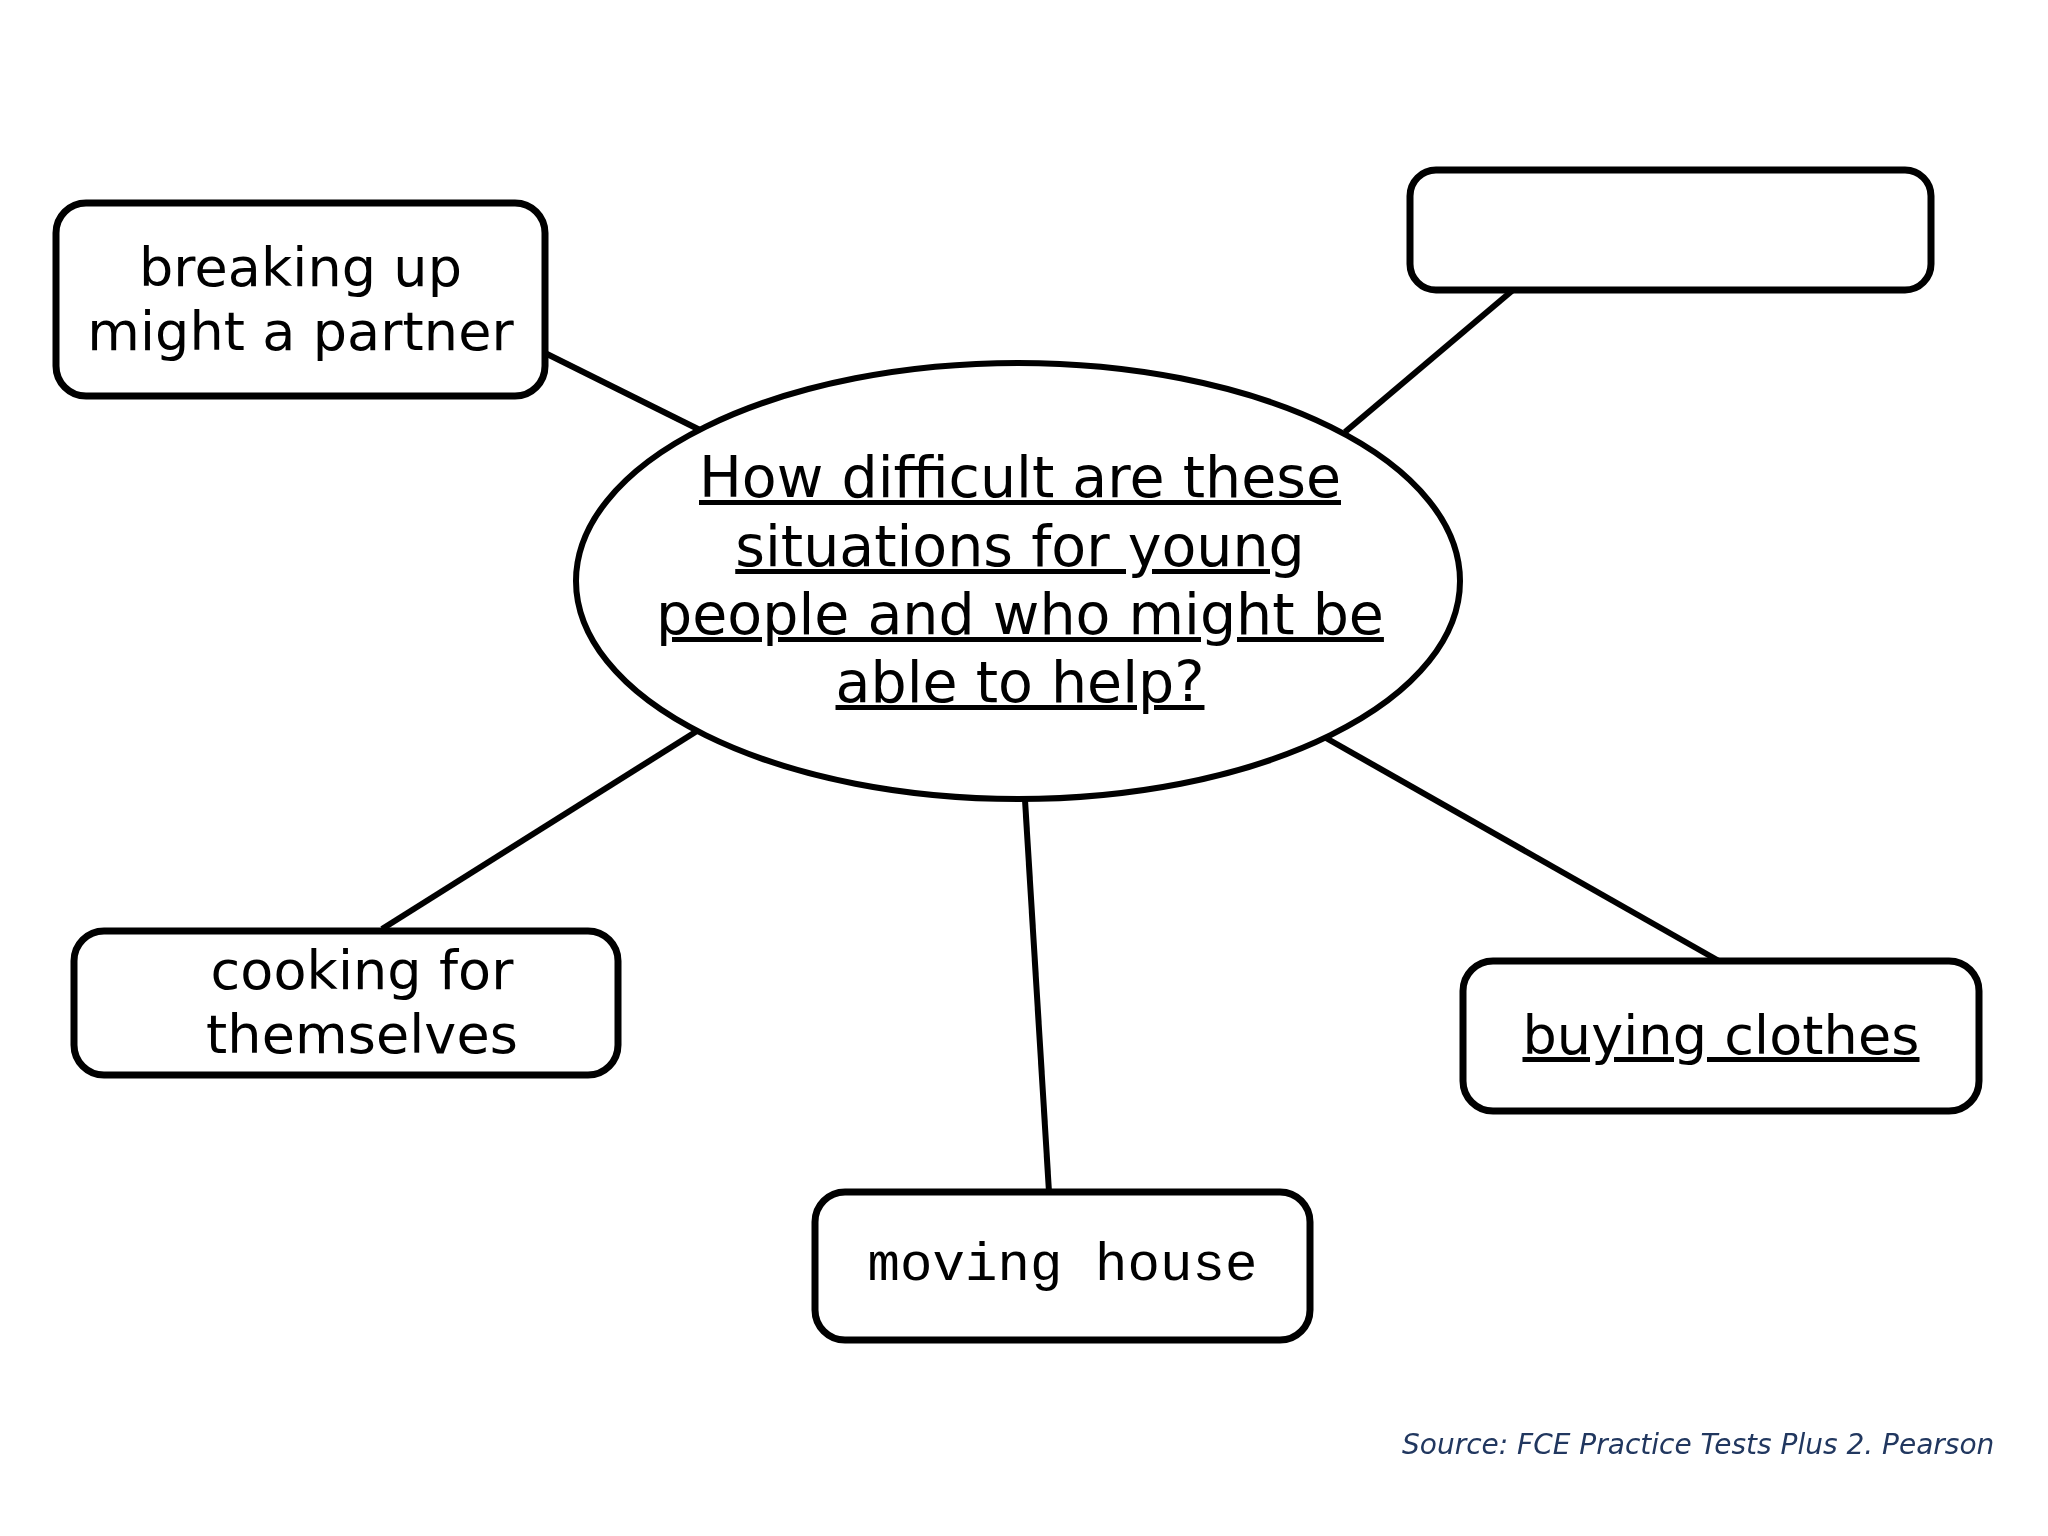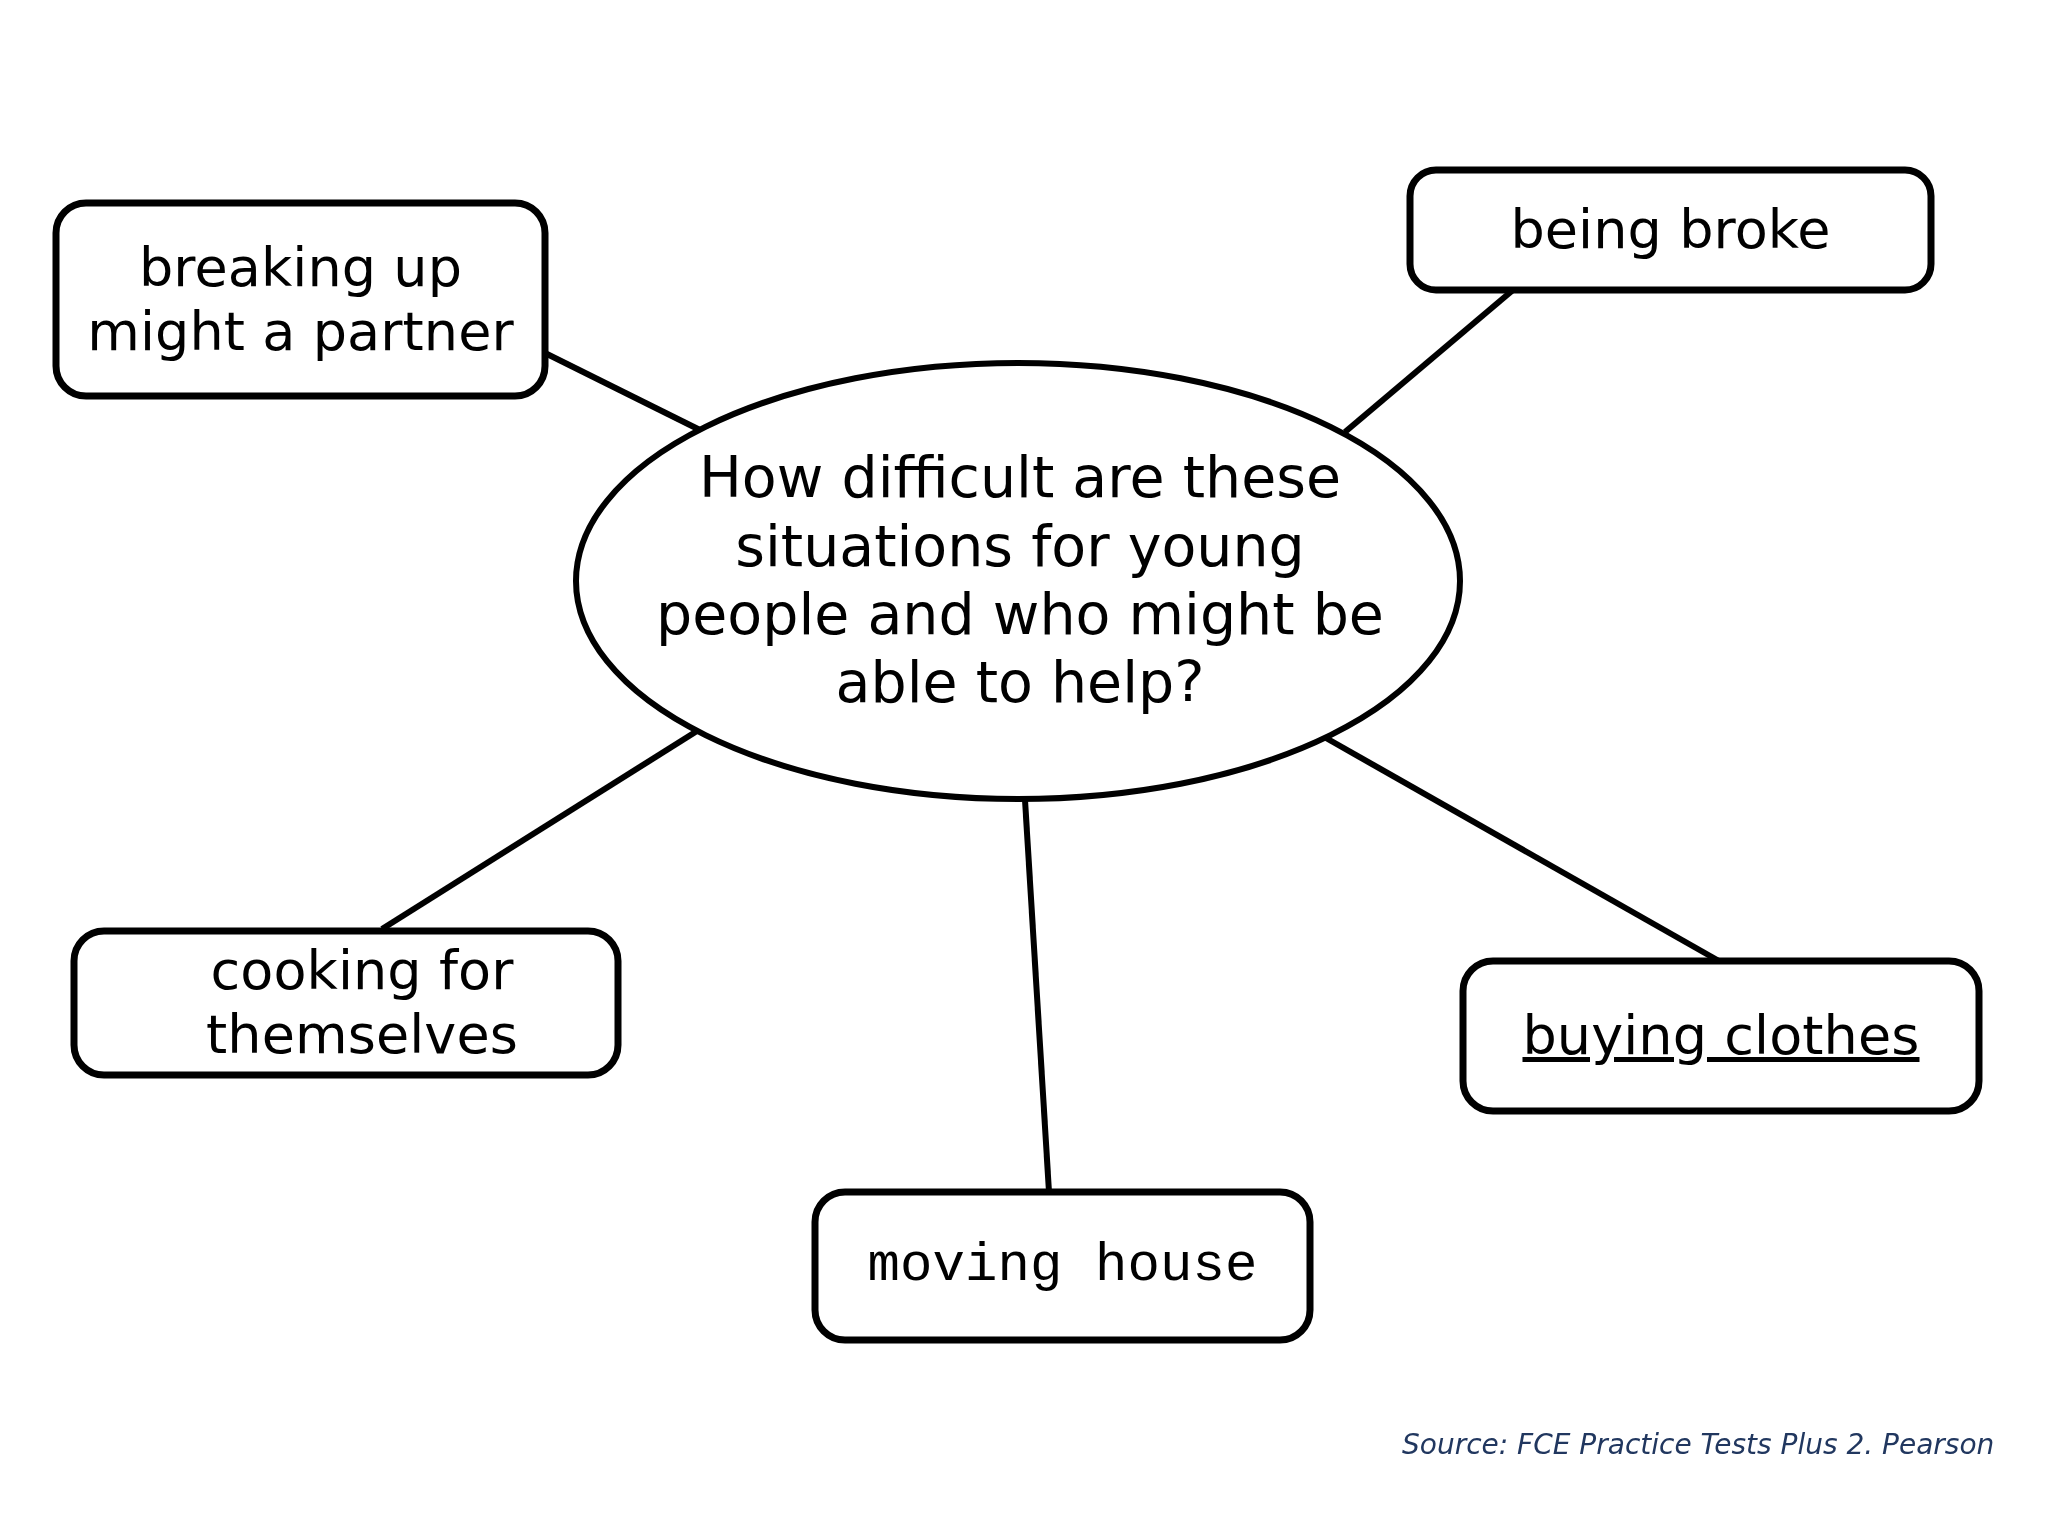--- a/index.html
+++ b/index.html
@@ -48,20 +48,21 @@
     display: flex;
     align-items: center;
     justify-content: center;
     text-align: center;
     color: #000000;
     font-family: "DejaVu Sans", sans-serif;
     font-size: 57px;
     line-height: 1.2;
     white-space: pre-line;
     pointer-events: none;
+    text-decoration: underline;
   }
   #source-note {
     position: absolute;
     left: 1402px;
     top: 1428px;
     font-family: "DejaVu Sans", sans-serif;
     font-style: italic;
     font-size: 28px;
     color: #21375f;
     white-space: nowrap;
@@ -90,21 +91,20 @@
   </svg>
 
   <div id="center-label">How difficult are these
 situations for young
 people and who might be
 able to help?</div>
 
   <div class="node-label" style="left:56px; top:203px; width:489px; height:193px;">breaking up
 might a partner</div>
 
-  <div class="node-label" style="left:1410px; top:170px; width:521px; height:120px;">being broke</div>
 
   <div class="node-label" style="left:90px; top:931px; width:544px; height:144px;">cooking for
 themselves</div>
 
   <div class="node-label" style="left:1463px; top:961px; width:516px; height:150px;text-decoration:underline;">buying clothes</div>
 
   <div class="node-label" style="left:815px; top:1192px; width:495px; height:148px;font-family:Liberation Mono, monospace;">moving house</div>
 
   <div id="source-note">Source: FCE Practice Tests Plus 2. Pearson</div>
 

